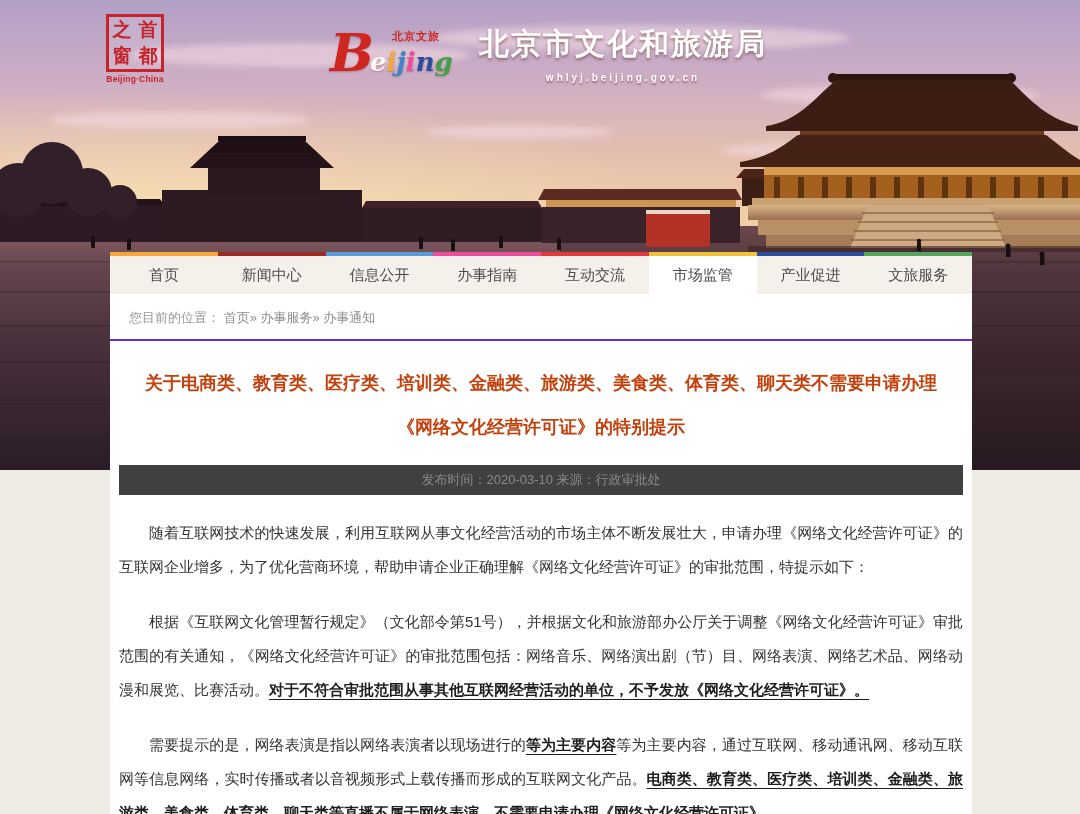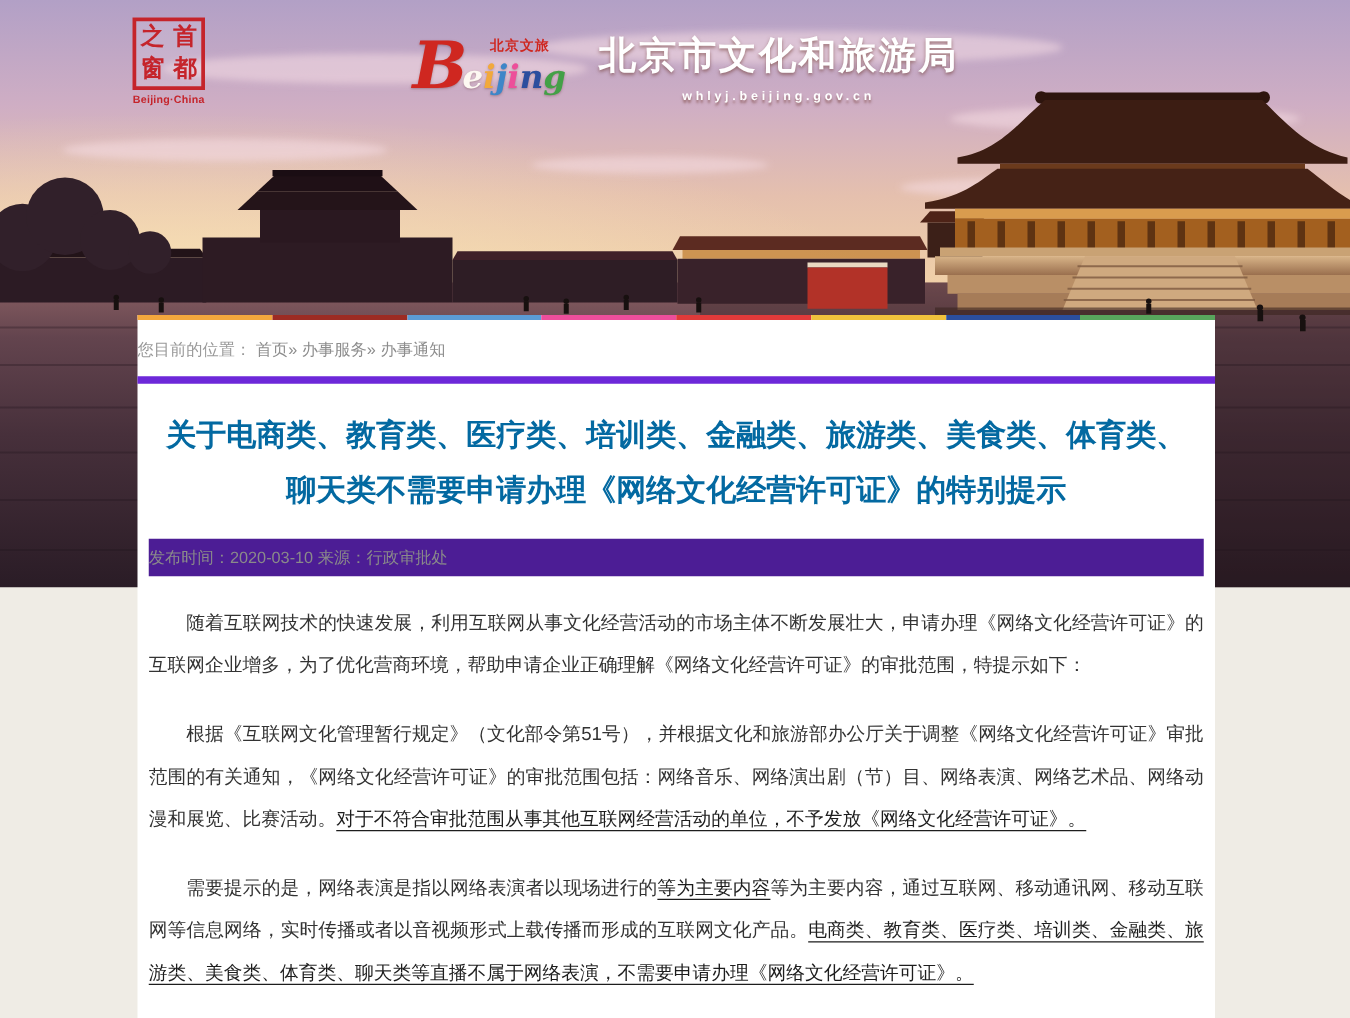--- a/index.html
+++ b/index.html
@@ -36,31 +36,31 @@
   
   .panel { position:absolute; left:110px; top:252px; width:862px; min-height:562px; background:#ffffff; z-index:2; }
 
   .stripe { display:flex; height:4px; width:100%; }
   .stripe-seg { flex:1; height:4px; }
 
   .nav { display:flex; height:38px; background:#f5f0e9; }
   .nav-item { flex:1; text-align:center; line-height:38px; font-size:15px; color:#4d4d4d; cursor:pointer; }
   .nav-item.active { background:#ffffff; }
 
-  .crumbs { padding:15px 9px 12px 0; font-size:13px; color:#999; border-bottom:6px solid #6d28d9; }
+  .crumbs { padding:15px 9px 12px 19px; font-size:13px; color:#999; border-bottom:2px solid #6d28d9; }
   .crumbs .path { color:#8d8d8d; cursor:pointer; }
 
   .article { padding:0 9px 30px 9px; }
-  .art-title { margin:20px 10px 0 10px; text-align:center; font-size:24px; font-weight:bold;
-               color:#0369a1; line-height:44px; }
-  .meta { margin-top:16px; background:#4c1d95; line-height:30px; height:30px;
+  .art-title { margin:20px 10px 0 10px; text-align:center; font-size:18px; font-weight:bold;
+               color:#c2410c; line-height:44px; }
+  .meta { margin-top:16px; background:#404040; text-align:center; line-height:30px; height:30px;
           font-size:13px; color:#8a8a8a; }
   .body-text { margin-top:11px; }
   .para { font-size:15px; line-height:34px; color:#333; text-indent:2em; text-align:justify;margin-top:21px; }
-  .em-run { font-weight:normal; color:#1d1d1d; text-decoration:underline; text-underline-offset:4px; }
+  .em-run { font-weight:bold; color:#1d1d1d; text-decoration:underline; text-underline-offset:4px; }
 </style>
 </head>
 <body>
 
 <div class="hero">
   <svg width="1080" height="470" viewBox="0 0 1080 470">
     <defs>
       <linearGradient id="sky" x1="0" y1="0" x2="0" y2="1">
         <stop offset="0" stop-color="#b2a0c6"></stop>
           <stop offset="0.28" stop-color="#cfaec4"></stop>
@@ -220,20 +220,30 @@
   <div class="stripe">
       <div class="stripe-seg" style="background: rgb(243, 167, 61);"></div>
       <div class="stripe-seg" style="background: rgb(156, 43, 35);"></div>
       <div class="stripe-seg" style="background: rgb(91, 155, 213);"></div>
       <div class="stripe-seg" style="background: rgb(236, 78, 155);"></div>
       <div class="stripe-seg" style="background: rgb(224, 58, 58);"></div>
       <div class="stripe-seg" style="background: rgb(240, 194, 60);"></div>
       <div class="stripe-seg" style="background: rgb(43, 78, 158);"></div>
       <div class="stripe-seg" style="background: rgb(88, 165, 92);"></div>
     </div>
+  <nav class="nav">
+      <div class="nav-item">首页</div>
+      <div class="nav-item">新闻中心</div>
+      <div class="nav-item">信息公开</div>
+      <div class="nav-item">办事指南</div>
+      <div class="nav-item">互动交流</div>
+      <div class="nav-item active">市场监管</div>
+      <div class="nav-item">产业促进</div>
+      <div class="nav-item">文旅服务</div>
+    </nav>
 
   <div class="crumbs">
     <span>您目前的位置：</span>
     <span class="path">首页» 办事服务» 办事通知</span>
   </div>
 
   <div class="article">
     <h1 class="art-title">关于电商类、教育类、医疗类、培训类、金融类、旅游类、美食类、体育类、聊天类不需要申请办理《网络文化经营许可证》的特别提示</h1>
     <div class="meta">发布时间：2020-03-10 来源：行政审批处</div>
     <div class="body-text">

